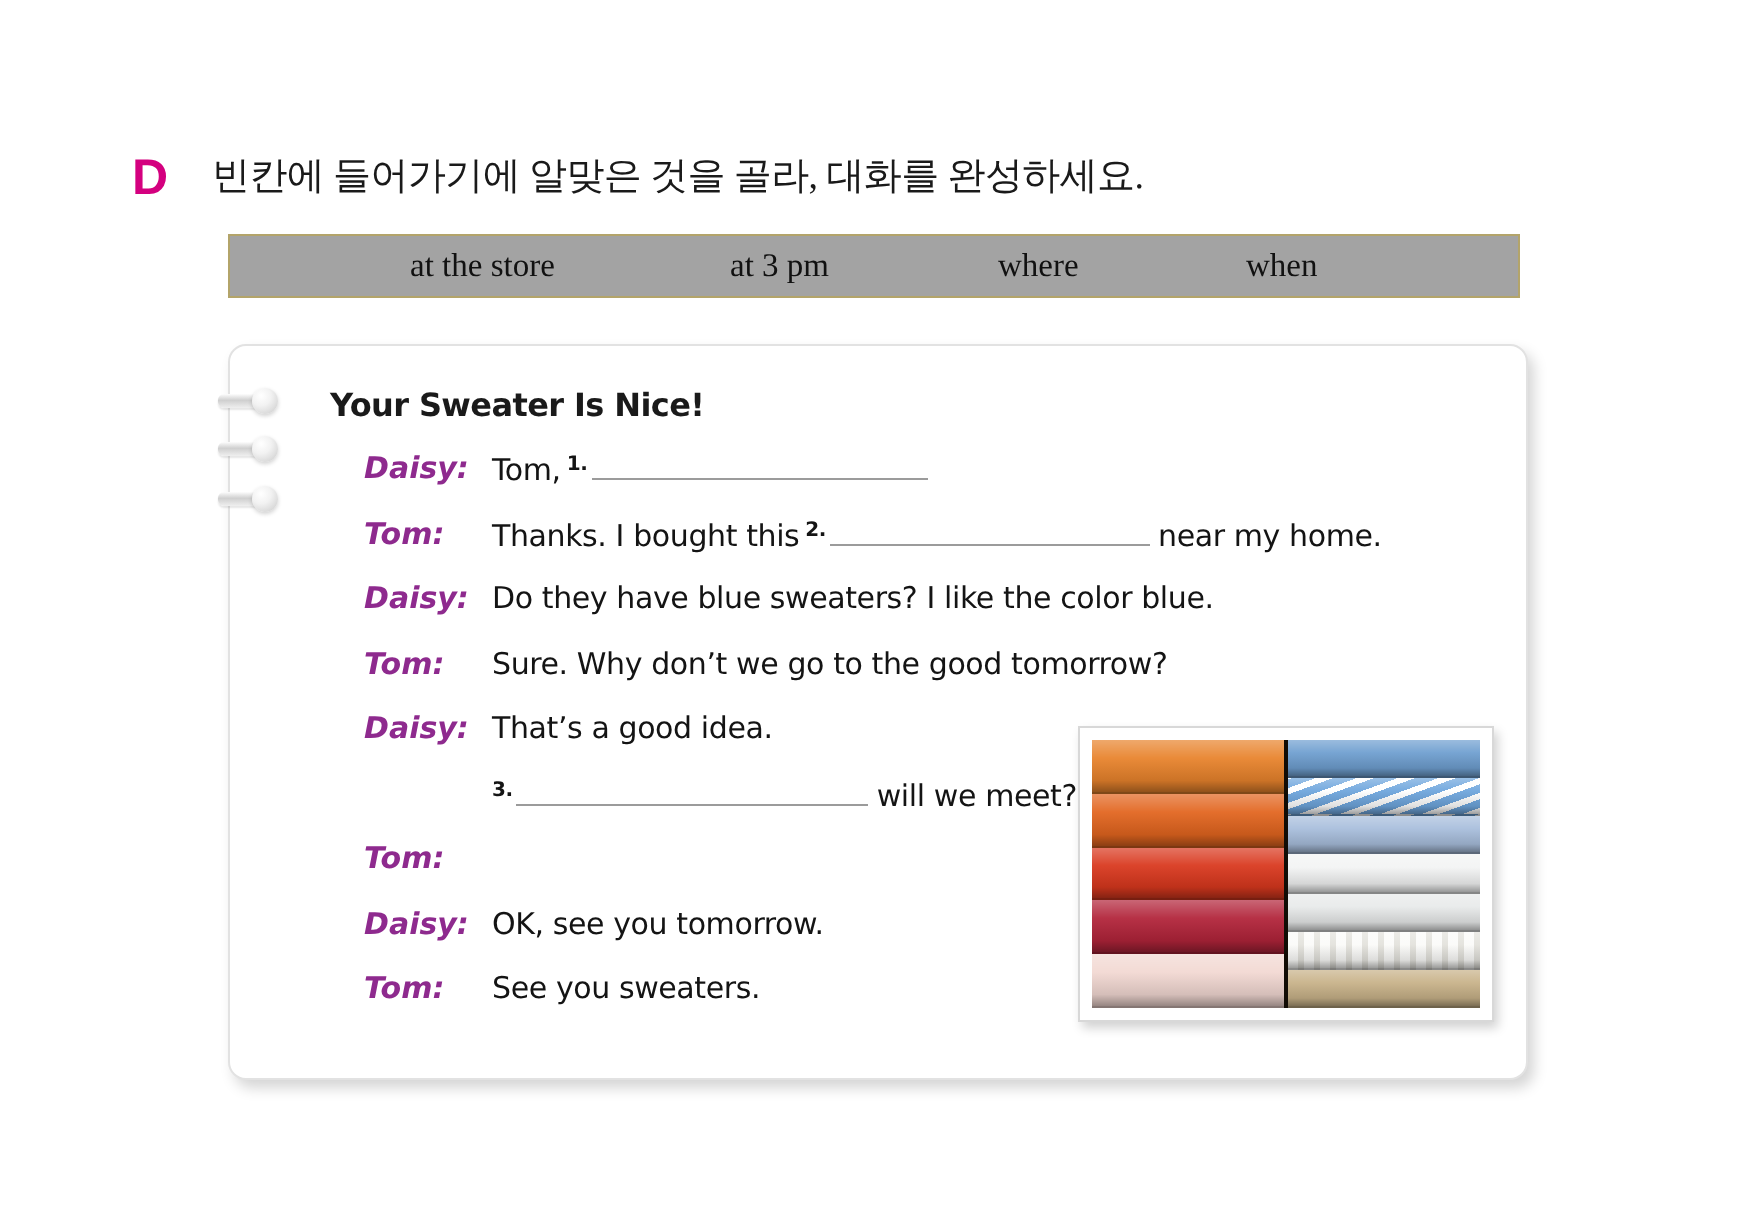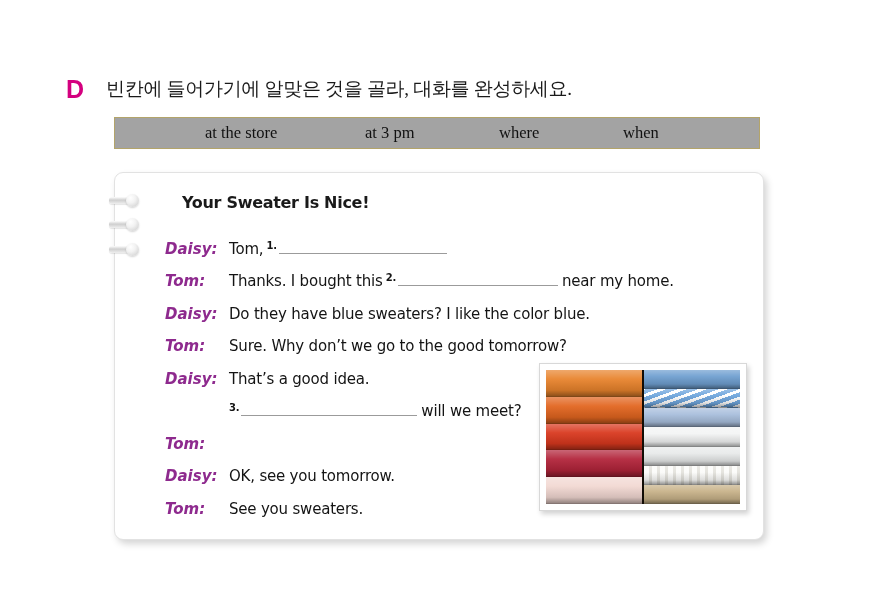--- a/index.html
+++ b/index.html
@@ -115,33 +115,33 @@
   #dialogue-title {
     position: absolute;
     left: 50px;
     top: 20px;
     font-family: "DejaVu Sans", sans-serif;
     font-weight: bold;
     font-size: 16px;
     color: #1a1a1a;
     letter-spacing: -0.3px;
     white-space: nowrap;
-    margin-left: 17px;
   }
 
   #dialogue-lines {
     position: absolute;
     left: 50px;
     top: 52px;
     width: 590px;
   }
   .dialogue-line {
     display: flex;
-    align-items: flex-end;
+    align-items: flex-start;
     height: 32.5px;
+    margin-left: 17px;
   }
   .speaker {
     width: 64px;
     flex: 0 0 64px;
     font-family: "DejaVu Sans", sans-serif;
     font-style: italic;
     font-weight: bold;
     font-size: 15px;
     color: #8e2a8e;
     white-space: nowrap;

